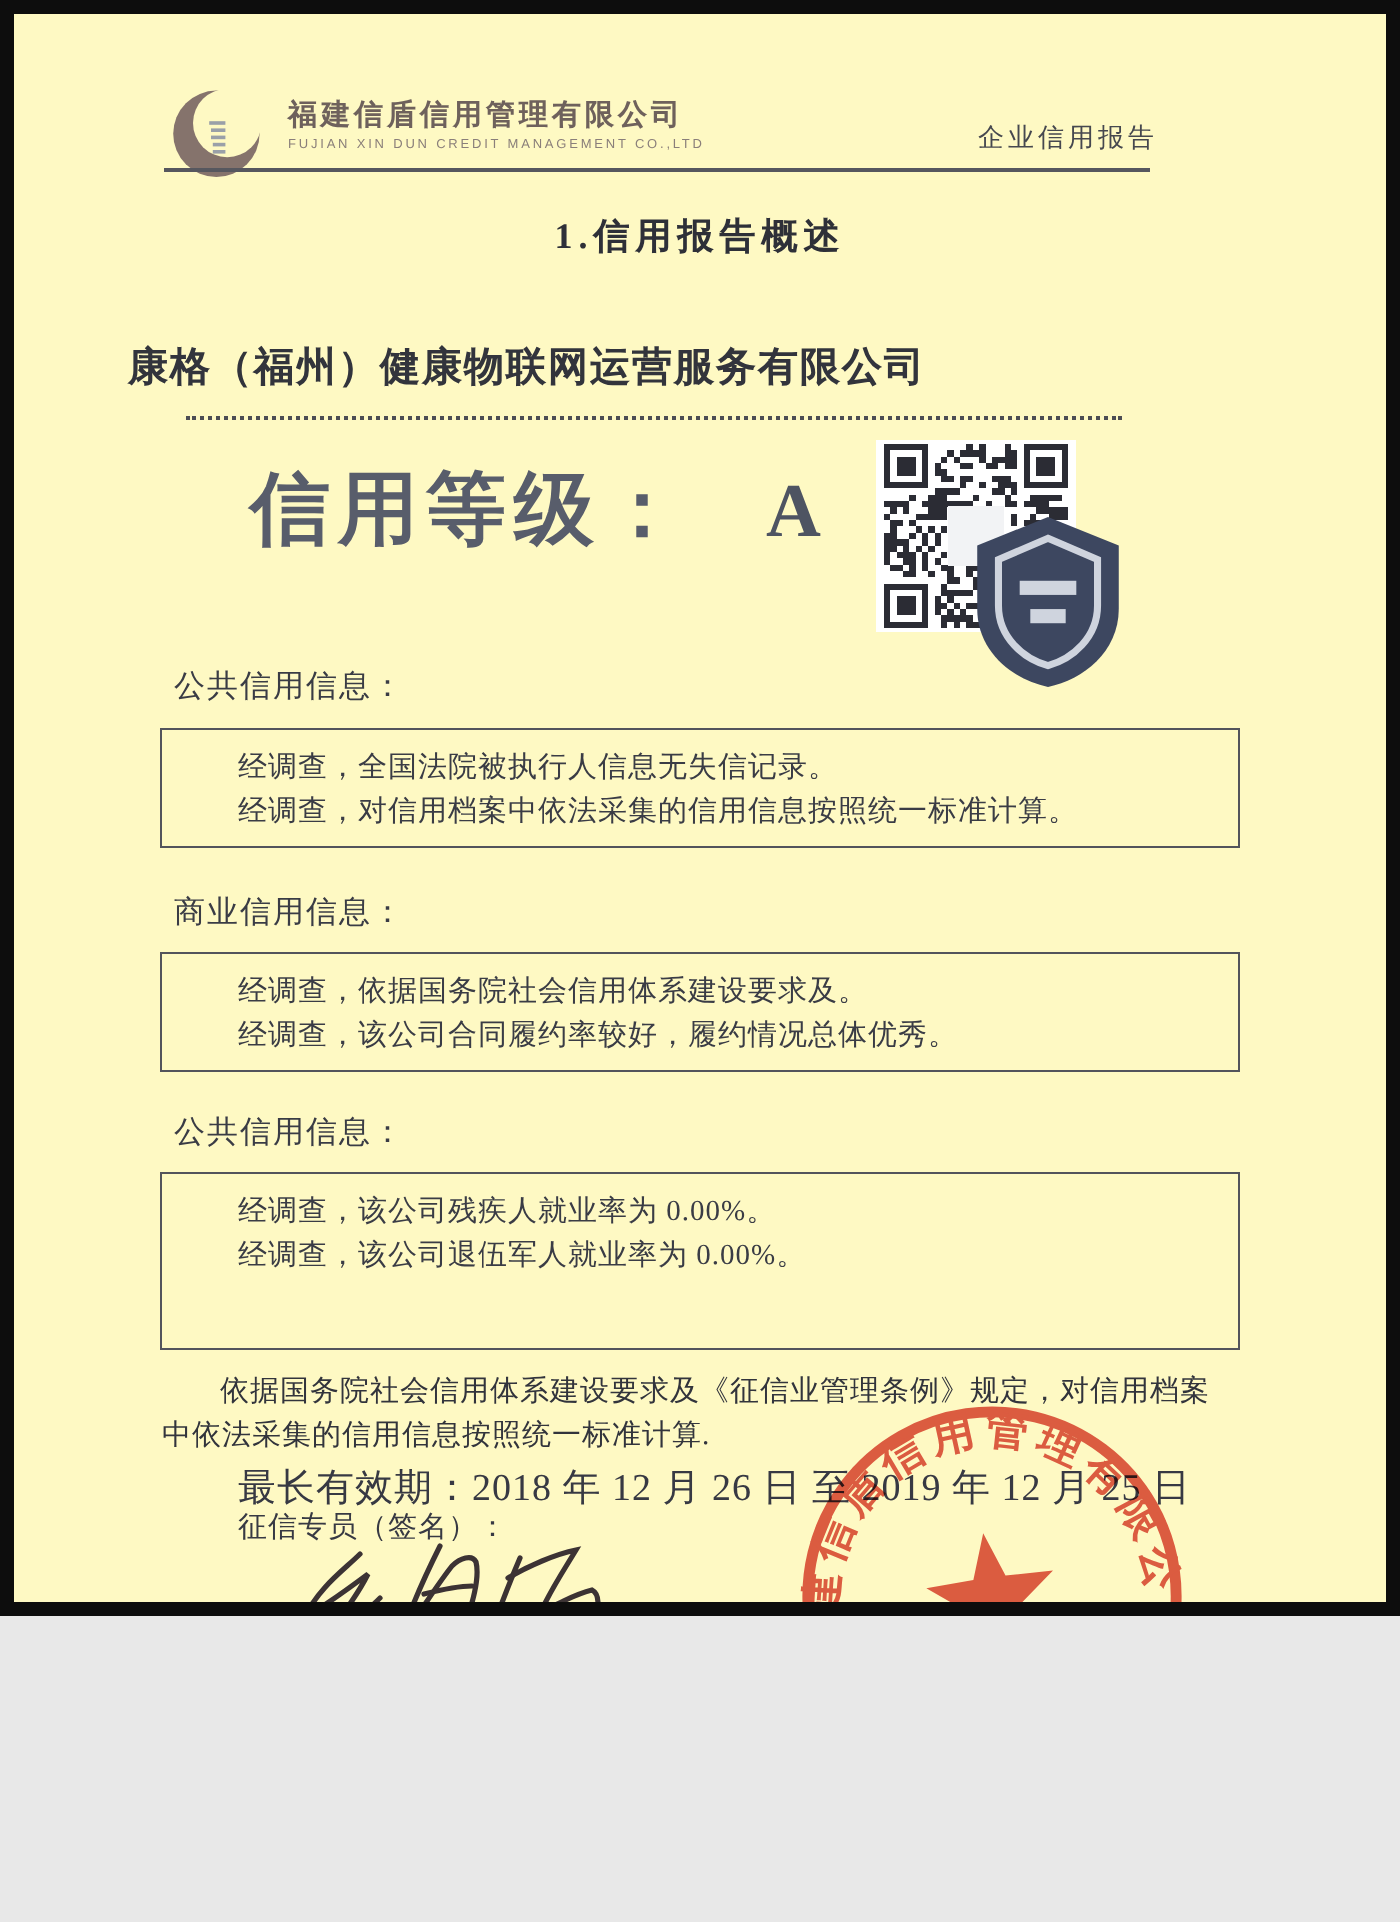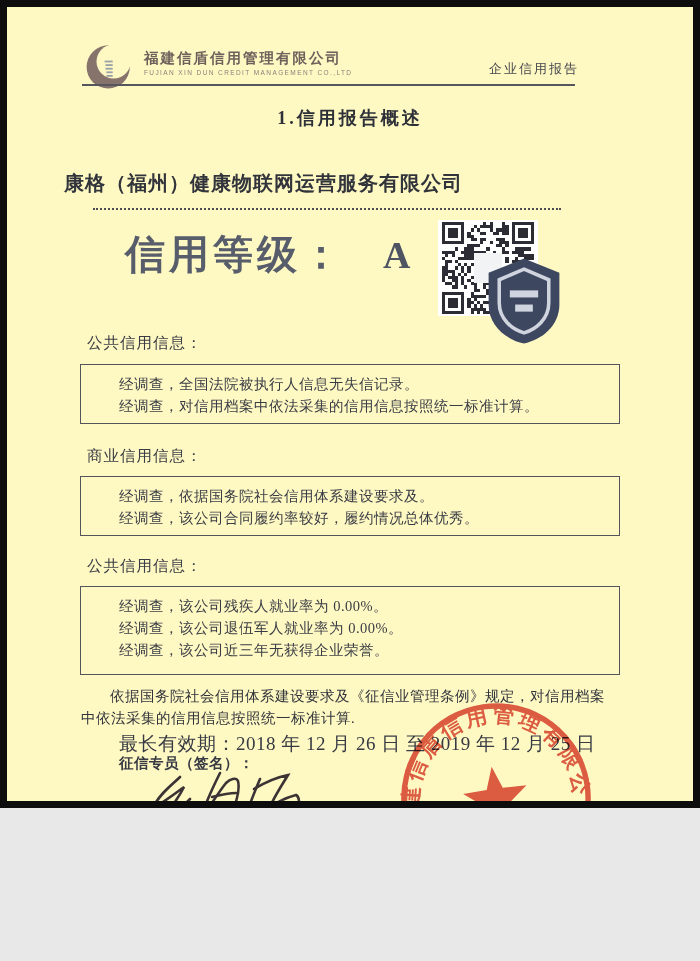--- a/index.html
+++ b/index.html
@@ -28,21 +28,21 @@
   .qr{position:absolute; left:431px; top:213px; width:100px; height:96px; background:#fff;}
   .qr svg{position:absolute; left:2px; top:2px; width:96px; height:92px;}
   .qr-shield{position:absolute; left:36px; top:33px; width:28px; height:30px; background:#f2f3f5; display:flex; align-items:center; justify-content:center;}
   
   .sec-label{position:absolute; left:80px; font-size:15.5px; letter-spacing:1px; color:#3a3c45;}
   .sec-box{position:absolute; left:73px; width:540px; box-sizing:border-box; border:1.5px solid #53545c; padding:8px 10px 0 38px; font-size:14.5px; line-height:22px; letter-spacing:0.5px; color:#3a3c45;}
   .sec-box div{white-space:nowrap;}
   
   .statement{position:absolute; left:74px; top:678px; width:536px; font-size:14.5px; line-height:22px; letter-spacing:0.5px; text-indent:2em; color:#32343c;}
   .validity{position:absolute; left:112px; top:724px; font-size:19px; letter-spacing:0.5px;}
-  .signer-label{position:absolute; left:112px; top:747px; font-size:14.5px; letter-spacing:0.5px;font-weight:bold;}
+  .signer-label{position:absolute; left:112px; top:747px; font-size:14.5px; letter-spacing:0.5px;}
   .signature{position:absolute; left:135px; top:756px; width:180px; height:84px;}
   .issuer{position:absolute; left:377px; top:812px; font-size:14.5px; letter-spacing:1px; color:#3a3c45;}
   .report-time{position:absolute; left:326px; top:847px; font-size:13px; letter-spacing:0.5px; color:#3a3c45;}
   .page-num{position:absolute; left:0; top:886px; width:100%; text-align:center; font-size:12px; color:#55565c;}
   .seal{position:absolute; left:390px; top:692px; width:198px; height:198px; opacity:0.88; mix-blend-mode:multiply; pointer-events:none; z-index:5;}
 </style>
 </head>
 <body>
 
 <div class="page">
@@ -382,21 +382,20 @@
   <div class="sec-label" style="top:439px">商业信用信息：</div>
   <div class="sec-box" style="top:469px; height:60px">
     <div>经调查，依据国务院社会信用体系建设要求及。</div>
     <div>经调查，该公司合同履约率较好，履约情况总体优秀。</div>
   </div>
 
   <div class="sec-label" style="top:549px">公共信用信息：</div>
   <div class="sec-box" style="top:579px; height:89px">
     <div>经调查，该公司残疾人就业率为 0.00%。</div>
     <div>经调查，该公司退伍军人就业率为 0.00%。</div>
-    <div>经调查，该公司近三年无获得企业荣誉。</div>
   </div>
 
   <div class="statement">依据国务院社会信用体系建设要求及《征信业管理条例》规定，对信用档案中依法采集的信用信息按照统一标准计算.</div>
   <div class="validity">最长有效期：2018 年 12 月 26 日  至  2019 年 12 月 25 日</div>
   <div class="signer-label">征信专员（签名）：</div>
 
   <div class="signature" aria-label="吴国福">
     <svg viewBox="0 0 180 84" width="180" height="84" fill="none" stroke="#3c3334" stroke-width="2.6" stroke-linecap="round">
       <path d="M38 14 C30 22 18 30 10 46 C20 40 34 30 42 24 C36 36 24 52 14 62 C26 56 40 44 48 36"></path>
       <path d="M78 10 C70 26 62 44 58 58 C66 46 76 30 84 20 C88 16 94 14 96 18 C98 26 94 40 90 50 C86 58 80 62 74 58"></path>

